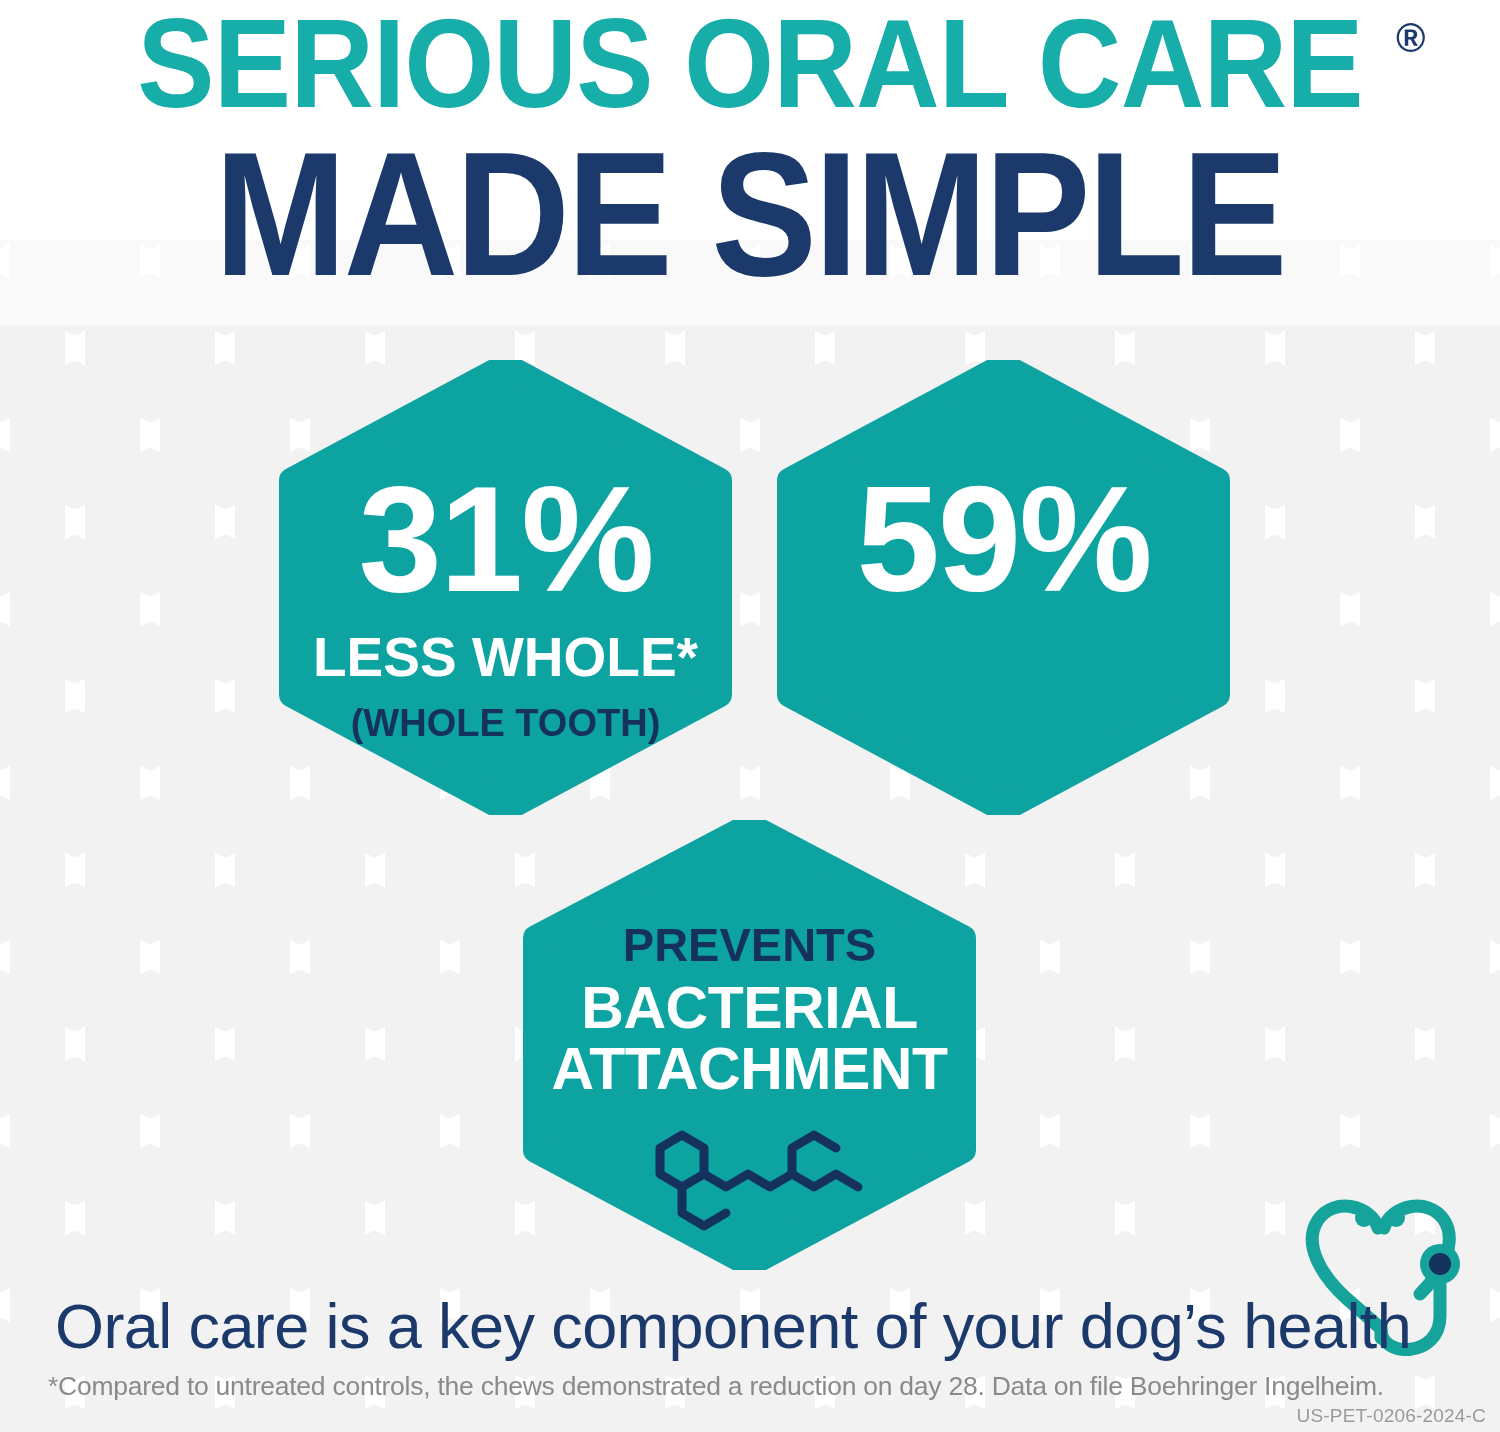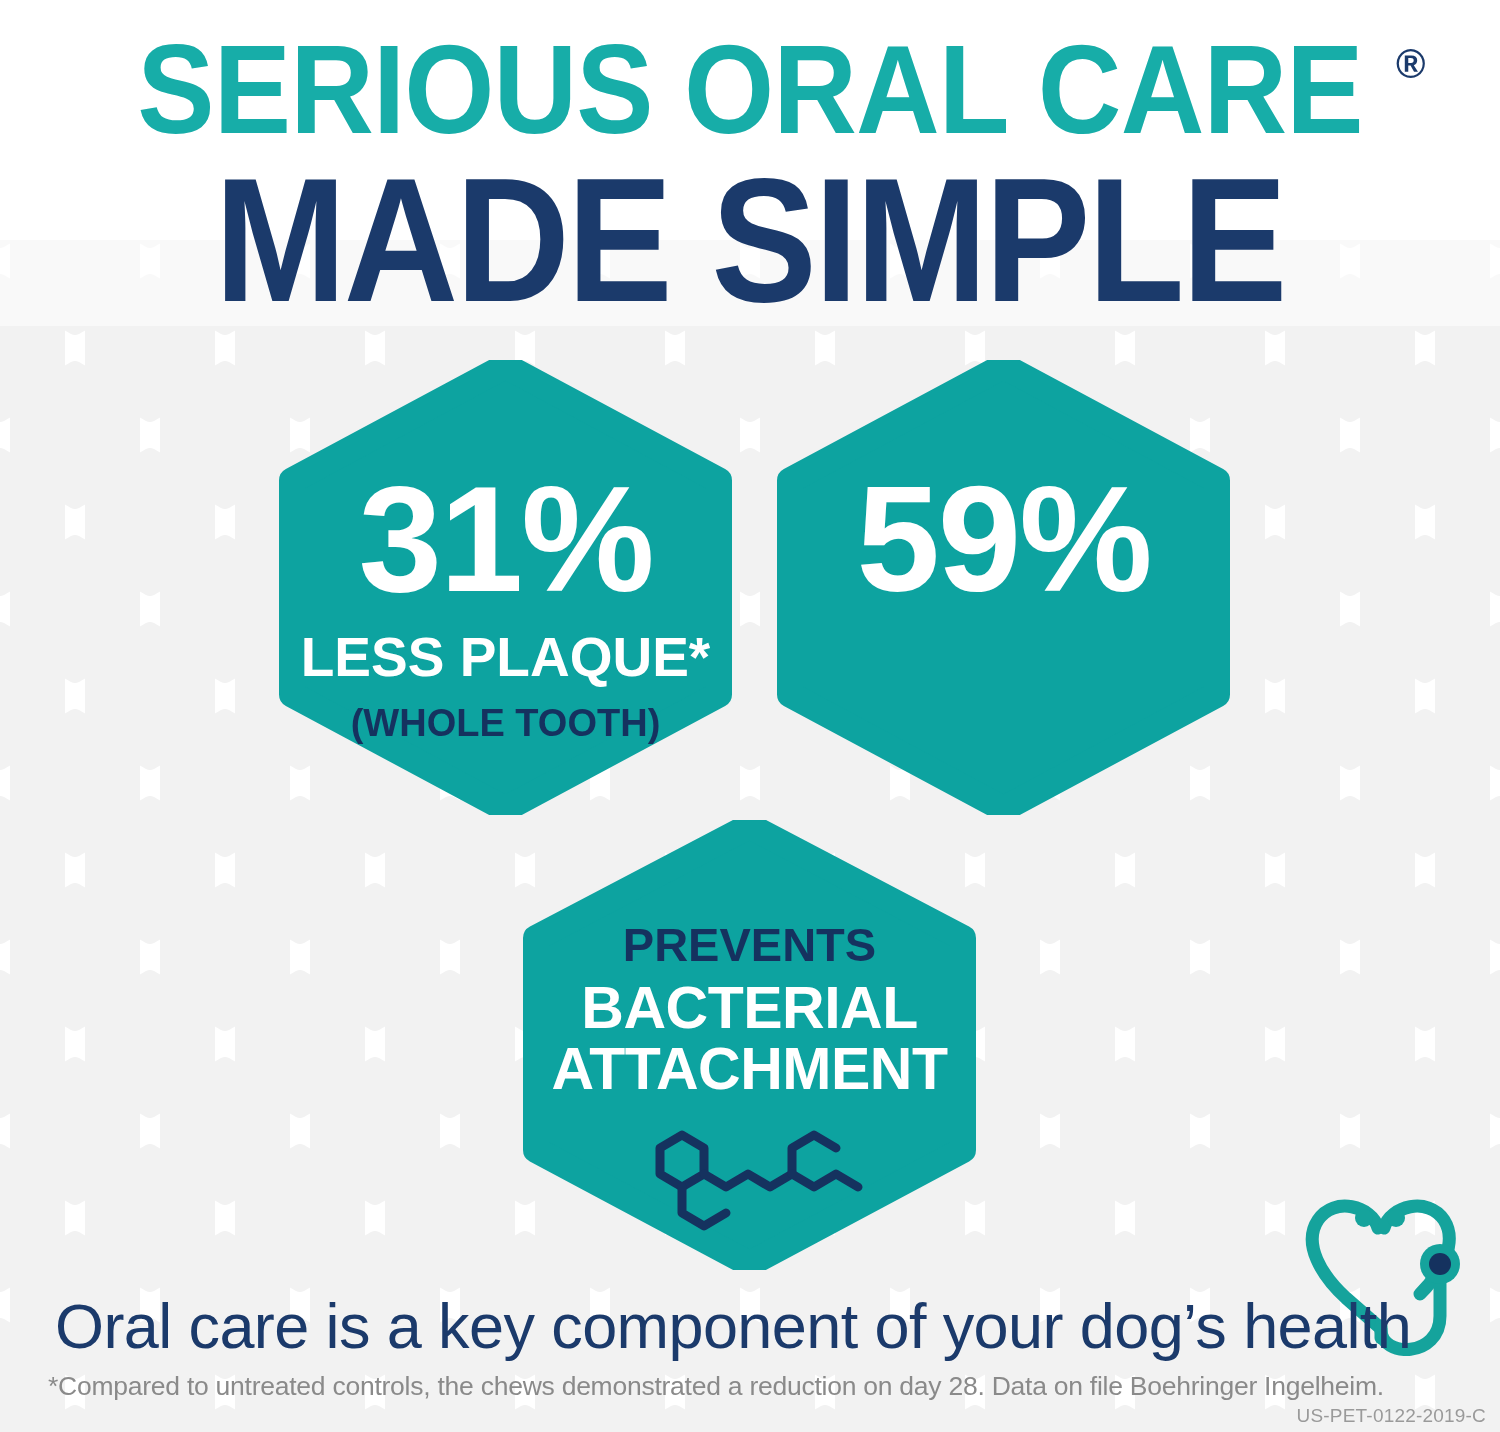--- a/index.html
+++ b/index.html
@@ -26,21 +26,20 @@
   }
 
   
   .headline-block {
     position: absolute;
     left: 0;
     top: 0;
     width: 1500px;
     z-index: 5;
     text-align: center;
-    margin-top: 26px;
   }
   .headline-line1 {
     font-family: "Liberation Sans Narrow", "Liberation Sans", sans-serif;
     font-weight: bold;
     font-size: 126px;
     line-height: 0.98;
     letter-spacing: -1px;
     color: #17ADA8;
     transform: scaleX(0.92);
     transform-origin: center top;
@@ -207,21 +206,21 @@
   </div>
 
   <div class="hex" style="left:278px; top:360px; width:455px; height:455px;">
     <svg width="455" height="455" viewBox="0 0 455 455" aria-hidden="true">
       <path d="M 227.5,6 L 441,120.5 L 441,334.5 L 227.5,449 L 14,334.5 L 14,120.5 Z" fill="#0DA3A0" stroke="#0DA3A0" stroke-width="26" stroke-linejoin="round"></path>
     </svg>
     <div class="hex-label" style="top:104px;">
       <span class="pct">31%</span>
     </div>
     <div class="hex-label" style="top:270px;">
-      <span class="pct-sub">LESS PLAQUE*</span>
+      <span class="pct-sub">LESS WHOLE*</span>
     </div>
     <div class="hex-label" style="top:344px;">
       <span class="pct-sub2">(WHOLE TOOTH)</span>
     </div>
   </div>
 
   <div class="hex" style="left:776px; top:360px; width:455px; height:455px;">
     <svg width="455" height="455" viewBox="0 0 455 455" aria-hidden="true">
       <path d="M 227.5,6 L 441,120.5 L 441,334.5 L 227.5,449 L 14,334.5 L 14,120.5 Z" fill="#0DA3A0" stroke="#0DA3A0" stroke-width="26" stroke-linejoin="round"></path>
     </svg>
@@ -258,21 +257,21 @@
 
         <path d="M 162,59 L 184,72 L 206,59 L 228,72"></path>
       </g>
     </svg>
   </div>
 
   <div class="tagline">Oral care is a key component of your dog’s health</div>
 
   <div class="footnote">*Compared to untreated controls, the chews demonstrated a reduction on day 28. Data on file Boehringer Ingelheim.</div>
 
-  <div class="code">US-PET-0122-2019-C</div>
+  <div class="code">US-PET-0206-2024-C</div>
 
   <svg class="stethoscope" width="178" height="158" viewBox="0 0 178 158" aria-hidden="true">
     <g fill="none" stroke="#15A39C" stroke-width="13" stroke-linecap="round" stroke-linejoin="round">
 
       <path d="M 86,30 C 80,8 42,-2 26,22 C 10,46 30,78 54,100 L 86,128"></path>
 
       <path d="M 92,30 C 98,8 136,-2 152,22 C 166,44 150,74 128,96"></path>
 
       <path d="M 89,128 L 89,140"></path>
     </g>

